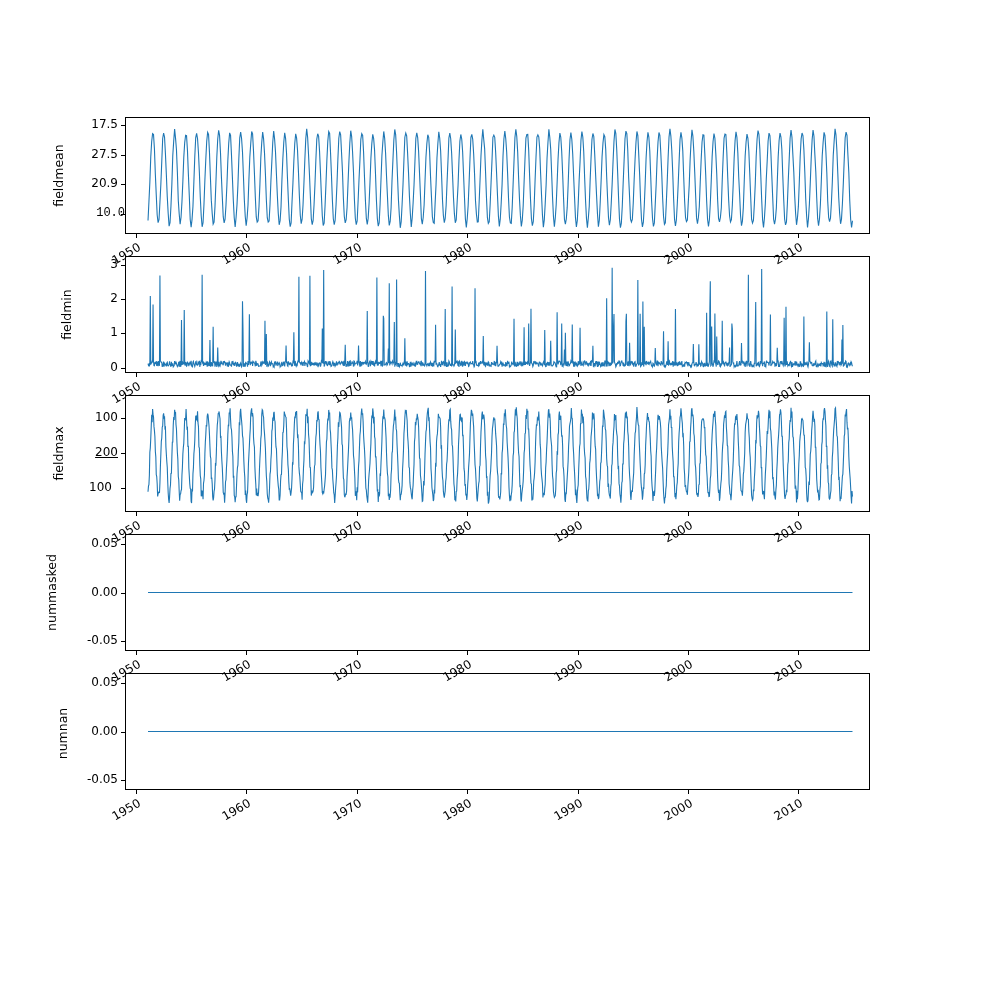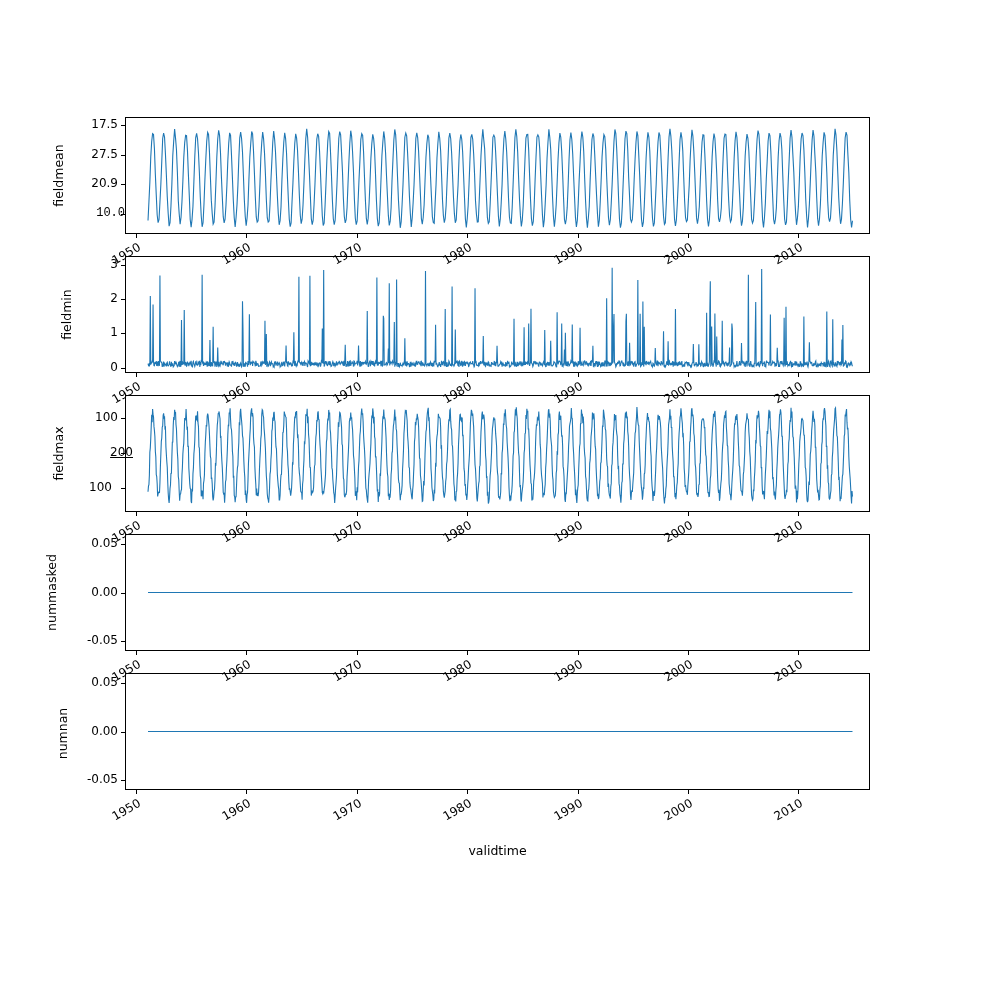--- a/index.html
+++ b/index.html
@@ -102,21 +102,20 @@
   </div>
   <div class="ylabel" style="left:-9px; top:585px; width:120px;">nummasked</div>
 
   <div class="panel" style="left:125px; top:673px; width:745px; height:117px;">
     <svg id="svg-numnan" viewBox="0 0 745 117" preserveAspectRatio="none">
         <path d="M22.07 58.50L728.44 58.50" fill="none" stroke="#1f77b4" stroke-width="1.1" vector-effect="non-scaling-stroke"></path>
       </svg>
   </div>
   <div class="ylabel" style="left:2px; top:726px; width:120px;">numnan</div>
 
-  <div class="xlabel" style="left:125px; top:843px; width:745px;">validtime</div>
 
 <div class="ytick" style="left: 70px; width: 55px; top: 205.909px; font-family: Liberation Mono, monospace;">10.0</div>
     <div class="ytickmark" style="left: 121px; top: 213.909px;"></div>
     <div class="ytick" style="left: 63px; width: 55px; top: 176.364px;">20.9</div>
     <div class="ytickmark" style="left: 121px; top: 184.364px;"></div>
     <div class="ytick" style="left: 63px; width: 55px; top: 146.818px;">27.5</div>
     <div class="ytickmark" style="left: 121px; top: 154.818px;"></div>
     <div class="ytick" style="left: 63px; width: 55px; top: 117.273px;">17.5</div>
     <div class="ytickmark" style="left: 121px; top: 125.273px;"></div>
     <div class="xtickmark" style="left: 136.037px; top: 234px;"></div>
@@ -150,21 +149,21 @@
     <div class="xtickmark" style="left: 467.148px; top: 373px;"></div>
     <div class="xtick" style="left: 433.148px; top: 379px; width: 34px; text-align: right;">1980</div>
     <div class="xtickmark" style="left: 577.519px; top: 373px;"></div>
     <div class="xtick" style="left: 543.519px; top: 379px; width: 34px; text-align: right;">1990</div>
     <div class="xtickmark" style="left: 687.889px; top: 373px;"></div>
     <div class="xtick" style="left: 653.889px; top: 379px; width: 34px; text-align: right;">2000</div>
     <div class="xtickmark" style="left: 798.259px; top: 373px;"></div>
     <div class="xtick" style="left: 764.259px; top: 379px; width: 34px; text-align: right;">2010</div>
     <div class="ytick" style="left: 57px; width: 55px; top: 479.552px;">100</div>
     <div class="ytickmark" style="left: 121px; top: 487.552px;"></div>
-    <div class="ytick" style="left: 78px; width: 55px; top: 444.627px; text-decoration: underline;">200</div>
+    <div class="ytick" style="left: 63px; width: 55px; top: 444.627px; text-decoration: underline;">200</div>
     <div class="ytickmark" style="left: 121px; top: 452.627px;"></div>
     <div class="ytick" style="left: 63px; width: 55px; top: 409.701px;">100</div>
     <div class="ytickmark" style="left: 121px; top: 417.701px;"></div>
     <div class="xtickmark" style="left: 136.037px; top: 512px;"></div>
     <div class="xtick" style="left: 102.037px; top: 518px; width: 34px; text-align: right;">1950</div>
     <div class="xtickmark" style="left: 246.407px; top: 512px;"></div>
     <div class="xtick" style="left: 212.407px; top: 518px; width: 34px; text-align: right;">1960</div>
     <div class="xtickmark" style="left: 356.778px; top: 512px;"></div>
     <div class="xtick" style="left: 322.778px; top: 518px; width: 34px; text-align: right;">1970</div>
     <div class="xtickmark" style="left: 467.148px; top: 512px;"></div>

